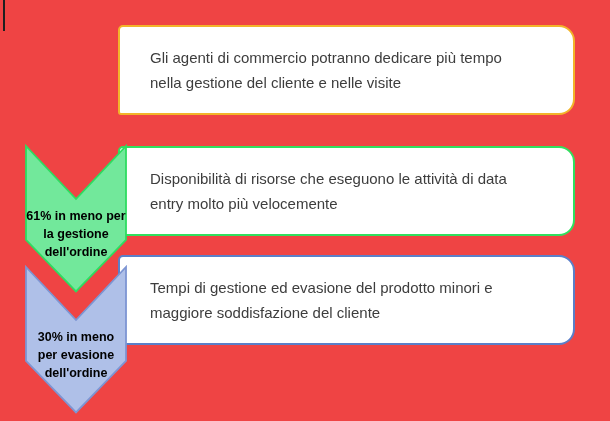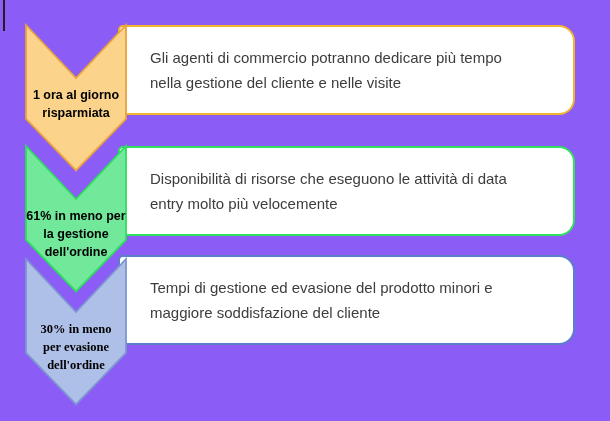--- a/index.html
+++ b/index.html
@@ -1,20 +1,20 @@
 <!DOCTYPE html>
 <html><head>
 <meta charset="utf-8">
 <style>
   html, body { margin: 0; padding: 0; background: #ffffff; }
   .canvas {
     position: relative;
     width: 610px;
     height: 421px;
-    background: #8b5cf6;
+    background: #ef4444;
     font-family: "Liberation Sans", sans-serif;
     overflow: hidden;
   }
   .artifact-line {
     position: absolute;
     left: 3px; top: 0;
     width: 2px; height: 31px;
   }
   .benefit-box {
     position: absolute;
@@ -42,21 +42,21 @@
   }
   .chevron {
     position: absolute;
     left: 25px;
     width: 102px;
     height: 148px;
     z-index: 2;
   }
   .chev-1 { top: 24px; }
   .chev-2 { top: 145px; }
-  .chev-3 { top: 258px; font-family: Liberation Serif, serif; }
+  .chev-3 { top: 266px; }
   .chevron svg {
     position: absolute;
     left: 0; top: 0;
     width: 102px; height: 148px;
     overflow: visible;
   }
   .chev-label {
     position: absolute;
     top: 62px;
     left: 0;
@@ -72,27 +72,20 @@
 </head>
 <body>
 
 <div class="canvas">
 
   <div class="artifact-line" style="background: rgb(31, 31, 31);"></div>
 
   <div class="benefit-box box-1" style="border-color: rgb(242, 180, 42);">
     <p>Gli agenti di commercio potranno dedicare più tempo
 nella gestione del cliente e nelle visite</p>
-  </div>
-  <div class="chevron chev-1">
-    <svg viewBox="0 0 102 148" preserveAspectRatio="none">
-      <polygon points="1,1 51,54 101,1 101,95 51,146.5 1,95" stroke-width="1.8" stroke-linejoin="miter" fill="#FBD38A" stroke="#E8A33C"></polygon>
-    </svg>
-    <div class="chev-label">1 ora al giorno
-risparmiata</div>
   </div>
 
   <div class="benefit-box box-2" style="border-color: rgb(48, 224, 95);">
     <p>Disponibilità di risorse che eseguono le attività di data
 entry molto più velocemente</p>
   </div>
   <div class="chevron chev-2">
     <svg viewBox="0 0 102 148" preserveAspectRatio="none">
       <polygon points="1,1 51,54 101,1 101,95 51,146.5 1,95" stroke-width="1.8" stroke-linejoin="miter" fill="#72E89B" stroke="#2EDC60"></polygon>
     </svg>

